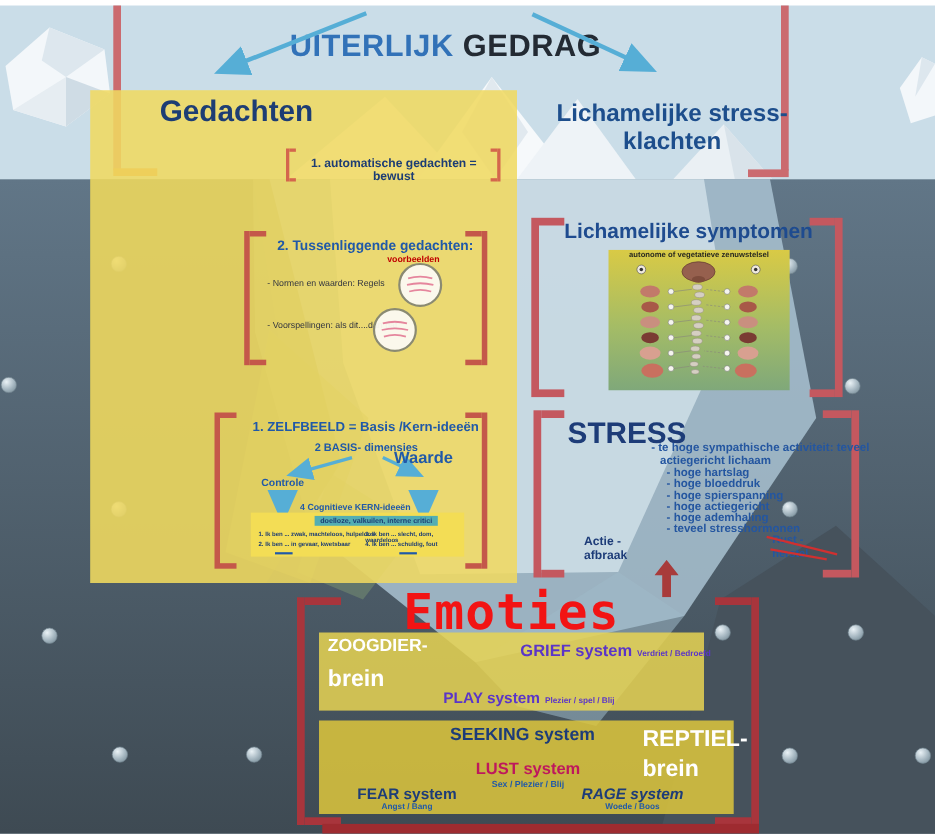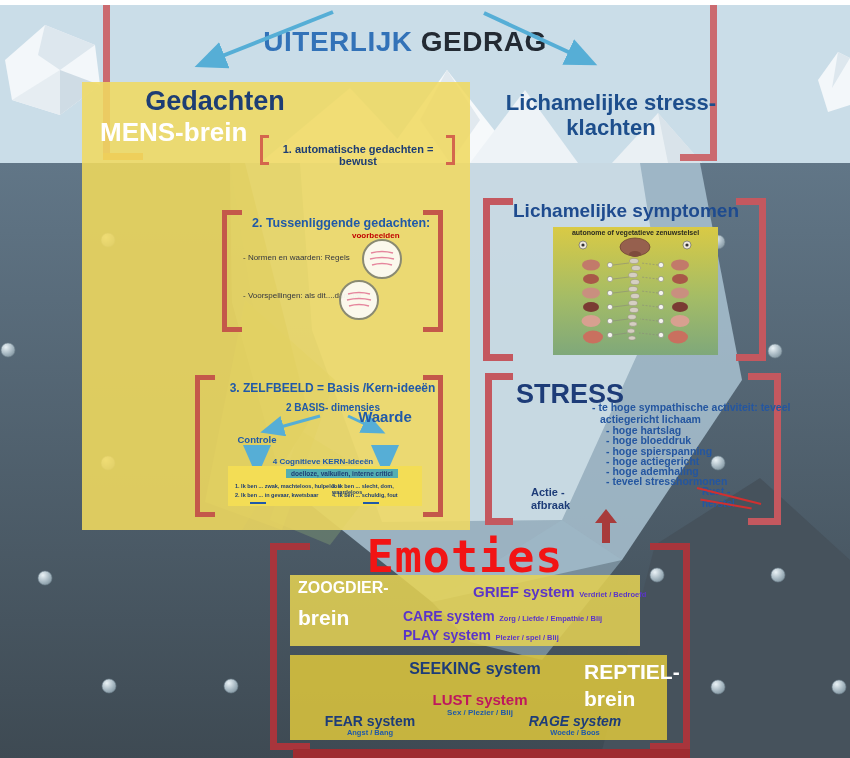--- a/index.html
+++ b/index.html
@@ -109,21 +109,20 @@
         <path d="M0,0 L8,3.5 L0,7 Z" fill="#56aed6"></path>
       </marker>
     </defs>
     <line x1="183" y1="7" x2="52" y2="59" stroke="#56aed6" stroke-width="4" marker-end="url(#ah)"></line>
     <line x1="334" y1="8" x2="440" y2="57" stroke="#56aed6" stroke-width="4" marker-end="url(#ah)"></line>
   </svg>
 
   <div class="abs" style="left:82px;top:82px;width:388px;height:448px;background:rgba(240,217,96,0.87);"></div>
 
   <div class="abs bold" style="left:130px;top:86px;width:170px;text-align:center;font-size:27px;color:#1d3d74;">Gedachten</div>
-  <div class="abs bold" style="left:100px;top:117px;font-size:26px;color:#ffffff;">MENS-brein</div>
 
   <div class="brk l" style="--c:#d4664d;--s:3px;left:260px;top:135px;width:9px;height:30px;"></div>
   <div class="brk r" style="--c:#d4664d;--s:3px;left:446px;top:135px;width:9px;height:30px;"></div>
   <div class="abs bold ctr" style="left:266px;top:143px;width:184px;font-size:11px;color:#1d3d74;">1. automatische gedachten = bewust</div>
 
   <div class="brk l" style="--c:#c4584a;--s:5px;left:222px;top:210px;width:20px;height:122px;"></div>
   <div class="brk r" style="--c:#c4584a;--s:5px;left:423px;top:210px;width:20px;height:122px;"></div>
   <div class="abs bold" style="left:252px;top:216px;width:200px;font-size:12.5px;color:#2059a8;">2. Tussenliggende gedachten:</div>
   <div class="abs bold" style="left:352px;top:231px;font-size:8px;color:#c00000;">voorbeelden</div>
   <div class="abs" style="left:243px;top:253px;font-size:8px;color:#33363f;">- Normen en waarden: Regels</div>
@@ -143,21 +142,21 @@
       <g stroke="#e06a8a" stroke-width="1.6" fill="none" opacity="0.8">
         <path d="M7,12 Q18,9 29,12"></path>
           <path d="M6,18 Q18,15 30,18"></path>
           <path d="M8,24 Q18,21 28,24"></path>
       </g>
     </svg>
   </div>
 
   <div class="brk l" style="--c:#c4584a;--s:5px;left:195px;top:375px;width:20px;height:142px;"></div>
   <div class="brk r" style="--c:#c4584a;--s:5px;left:423px;top:375px;width:20px;height:142px;"></div>
-  <div class="abs bold ctr" style="left:225px;top:381px;width:215px;font-size:12px;color:#2059a8;">3. ZELFBEELD = Basis /Kern-ideeën</div>
+  <div class="abs bold ctr" style="left:225px;top:381px;width:215px;font-size:12px;color:#2059a8;">1. ZELFBEELD = Basis /Kern-ideeën</div>
   <div class="abs bold ctr" style="left:268px;top:402px;width:130px;font-size:10px;color:#2059a8;">2 BASIS- dimensies</div>
   <svg class="abs" style="left:240px;top:414px;" width="165" height="64" viewBox="0 0 165 64">
     <line x1="80" y1="2" x2="26" y2="17" stroke="#56aed6" stroke-width="3" marker-end="url(#ah)"></line>
     <line x1="108" y1="2" x2="140" y2="17" stroke="#56aed6" stroke-width="3" marker-end="url(#ah)"></line>
     <line x1="17" y1="32" x2="17" y2="55" stroke="#56aed6" stroke-width="4" marker-end="url(#ah)"></line>
     <line x1="145" y1="32" x2="145" y2="55" stroke="#56aed6" stroke-width="4" marker-end="url(#ah)"></line>
   </svg>
   <div class="abs bold ctr" style="left:227px;top:434px;width:60px;font-size:9.5px;color:#2059a8;">Controle</div>
   <div class="abs bold ctr" style="left:355px;top:408px;width:60px;font-size:15px;color:#2059a8;">Waarde</div>
   <div class="abs bold ctr" style="left:248px;top:457px;width:150px;font-size:8px;color:#2059a8;">4 Cognitieve KERN-ideeën</div>
@@ -285,24 +284,20 @@
   <div class="brk r" style="--c:#a8353c;--s:7px;left:650px;top:543px;width:40px;height:207px;"></div>
   <div class="abs ctr" style="left:345px;top:530px;width:240px;font-size:45px;font-weight:bold;color:#f21414;font-family:'DejaVu Sans Mono','Liberation Mono',monospace;letter-spacing:1px;">Emoties</div>
 
   <div class="abs" style="left:290px;top:575px;width:350px;height:71px;background:rgba(232,211,82,0.85);">
     <div class="abs bold" style="left:8px;top:4px;font-size:16px;color:#ffffff;">ZOOGDIER-</div>
     <div class="abs bold" style="left:8px;top:31px;font-size:21px;color:#ffffff;">brein</div>
     <div class="abs" style="left:183px;top:8px;white-space:nowrap;">
       <span class="sys-big" style="font-size:15px;color:#5b35c8;">GRIEF system</span>
       <span class="sys-small" style="font-size:7.5px;color:#5b35c8;">Verdriet / Bedroefd</span>
     </div>
-    <div class="abs" style="left:113px;top:32px;white-space:nowrap;">
-      <span class="sys-big" style="font-size:14px;color:#5b35c8;">CARE system</span>
-      <span class="sys-small" style="font-size:7.5px;color:#5b35c8;">Zorg / Liefde / Empathie / Blij</span>
-    </div>
     <div class="abs" style="left:113px;top:51px;white-space:nowrap;">
       <span class="sys-big" style="font-size:14px;color:#5b35c8;">PLAY system</span>
       <span class="sys-small" style="font-size:7.5px;color:#5b35c8;">Plezier / spel / Blij</span>
     </div>
   </div>
 
   <div class="abs" style="left:290px;top:655px;width:377px;height:85px;background:rgba(222,199,60,0.85);">
     <div class="abs bold ctr" style="left:60px;top:5px;width:250px;font-size:16px;color:#1d3c78;">SEEKING system</div>
     <div class="abs bold" style="left:294px;top:5px;font-size:21px;color:#ffffff;">REPTIEL-</div>
     <div class="abs bold" style="left:294px;top:32px;font-size:21px;color:#ffffff;">brein</div>

